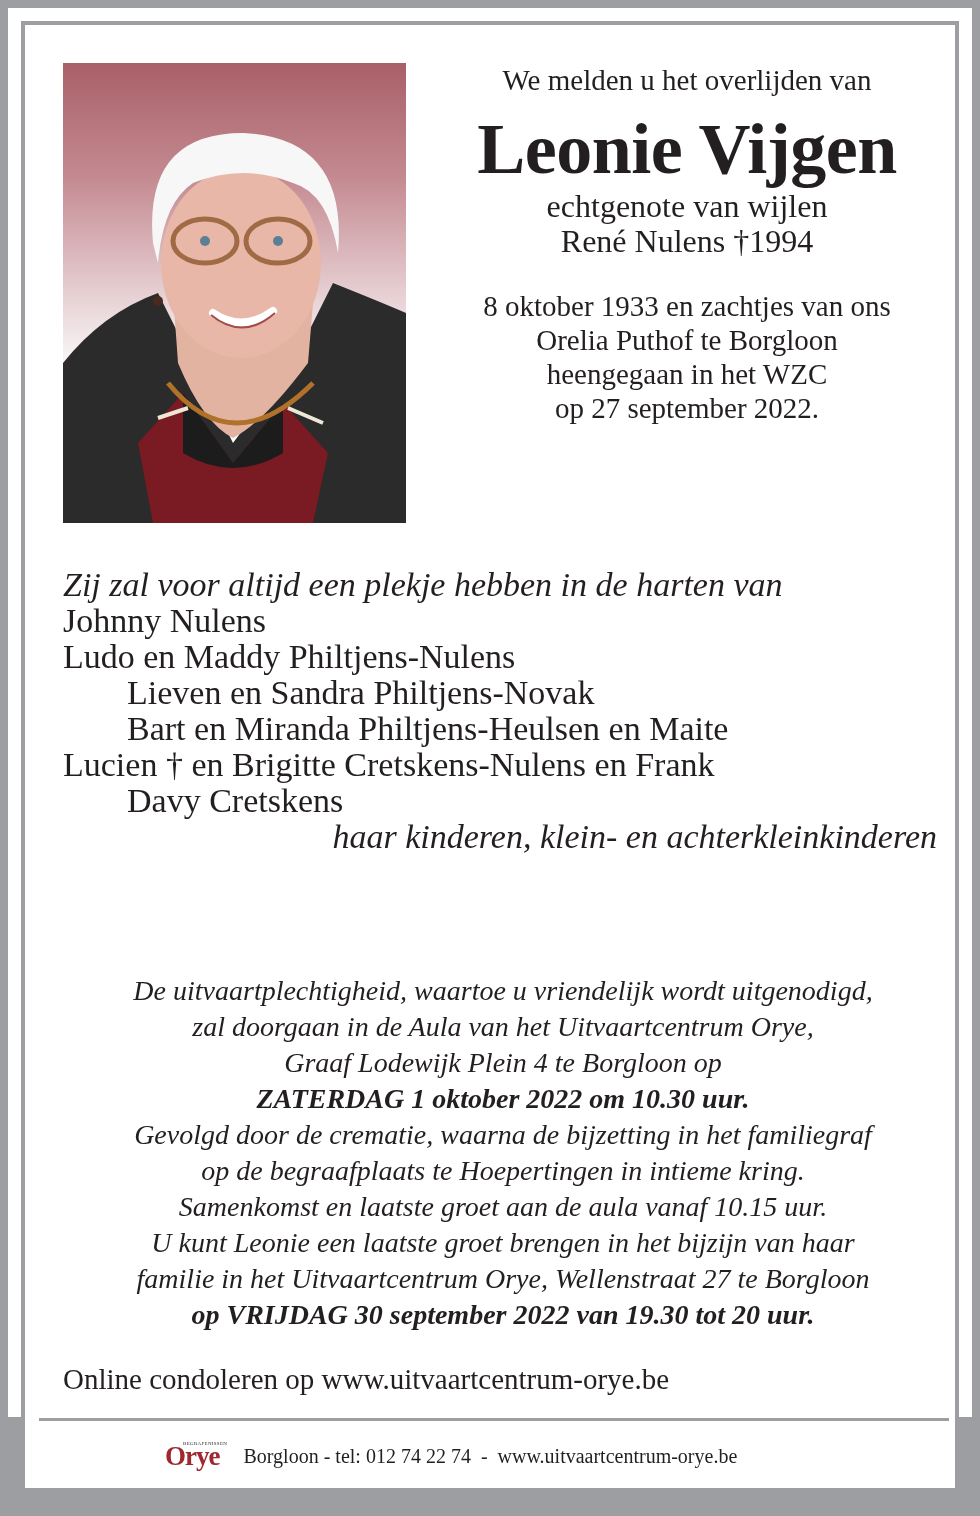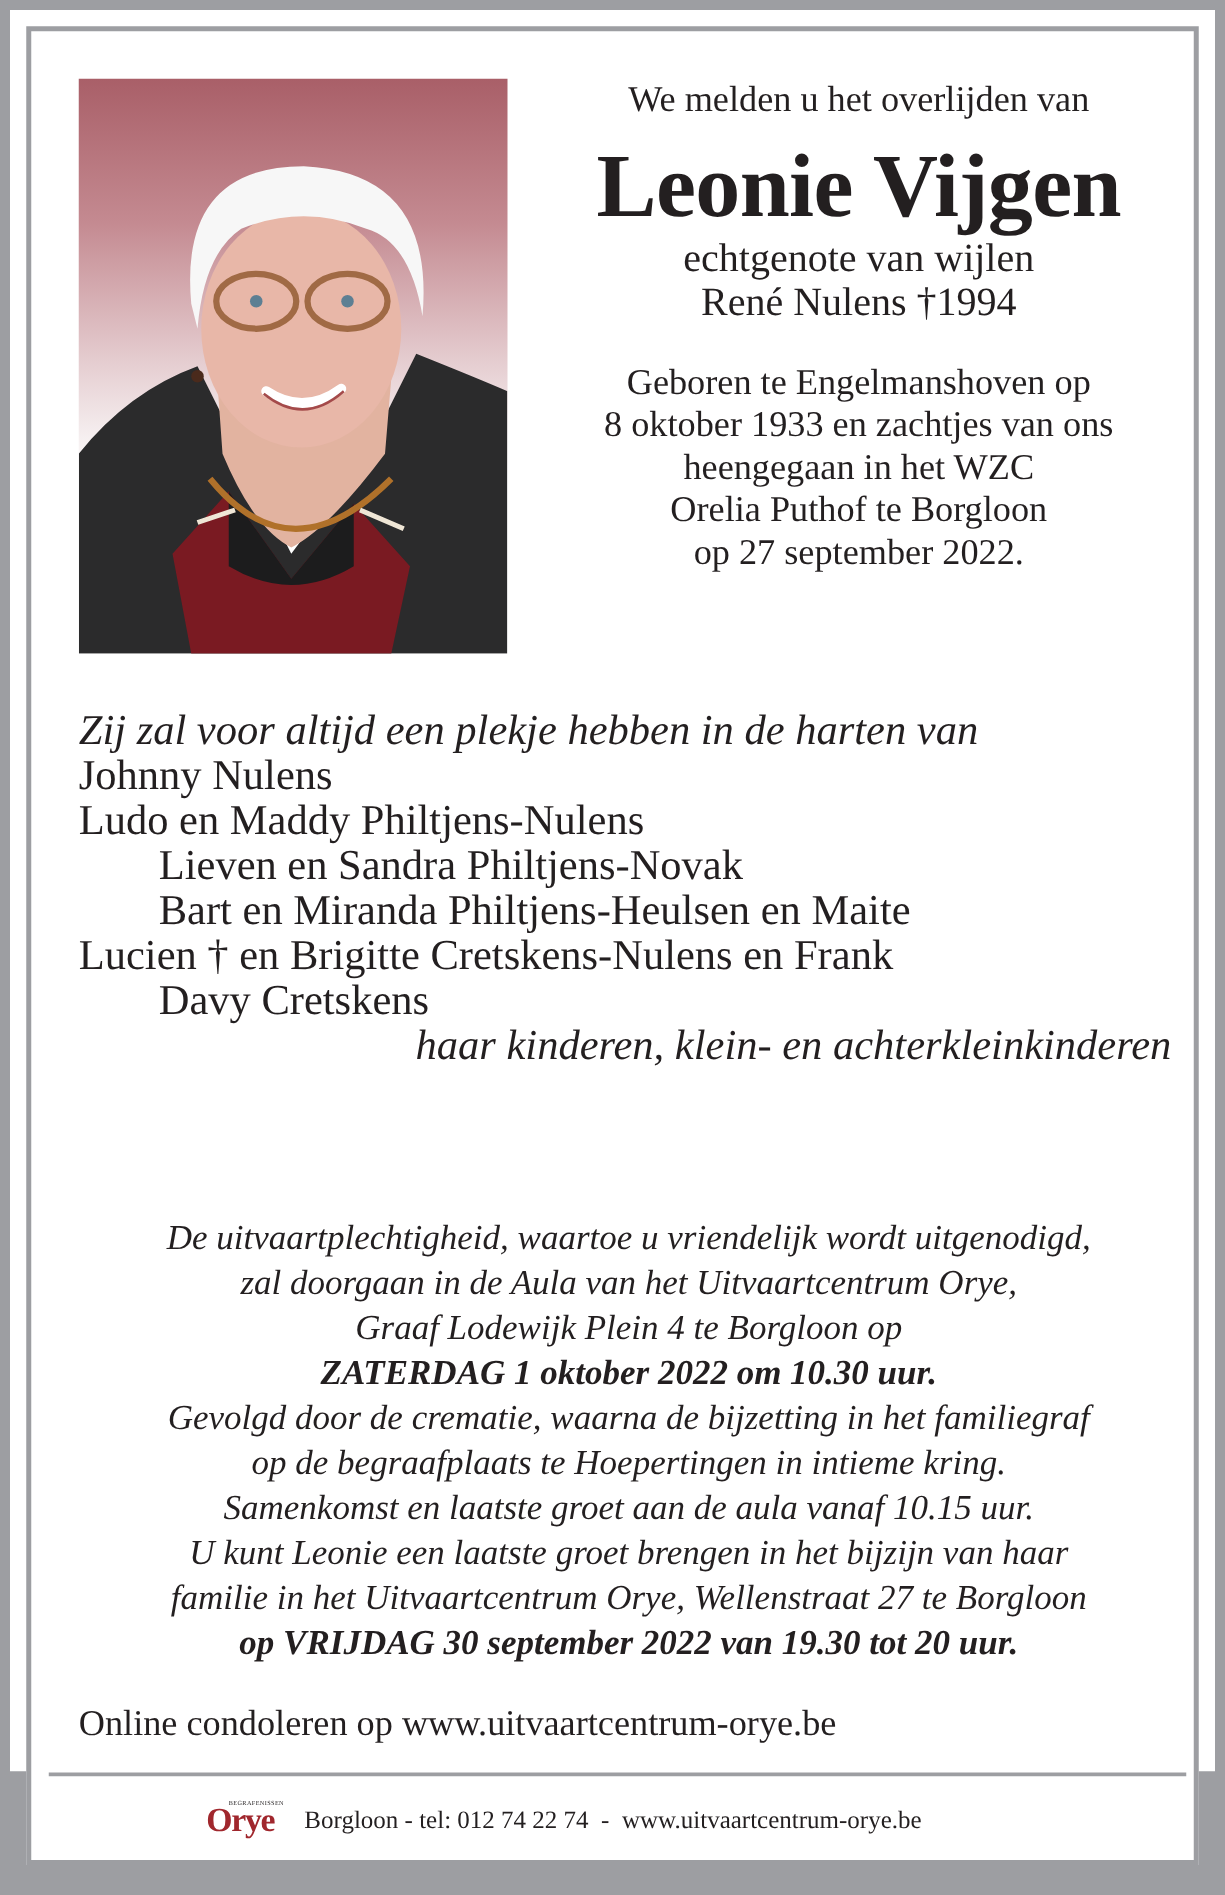--- a/index.html
+++ b/index.html
@@ -68,24 +68,23 @@
     </div>
 
     <div class="right">
       <div class="announce">We melden u het overlijden van</div>
       <div class="name">Leonie Vijgen</div>
       <div class="spouse">
         <div>echtgenote van wijlen</div>
         <div>René Nulens †1994</div>
       </div>
       <div class="born">
-        <div>Geboren te Engelmanshoven op</div>
         <div>8 oktober 1933 en zachtjes van ons</div>
+        <div>Orelia Puthof te Borgloon</div>
         <div>heengegaan in het WZC</div>
-        <div>Orelia Puthof te Borgloon</div>
         <div>op 27 september 2022.</div>
       </div>
     </div>
 
     <div class="body">
       <div class="it">Zij zal voor altijd een plekje hebben in de harten van</div>
       <div>Johnny Nulens</div>
       <div>Ludo en Maddy Philtjens-Nulens</div>
       <div class="indent">Lieven en Sandra Philtjens-Novak</div>
       <div class="indent">Bart en Miranda Philtjens-Heulsen en Maite</div>

